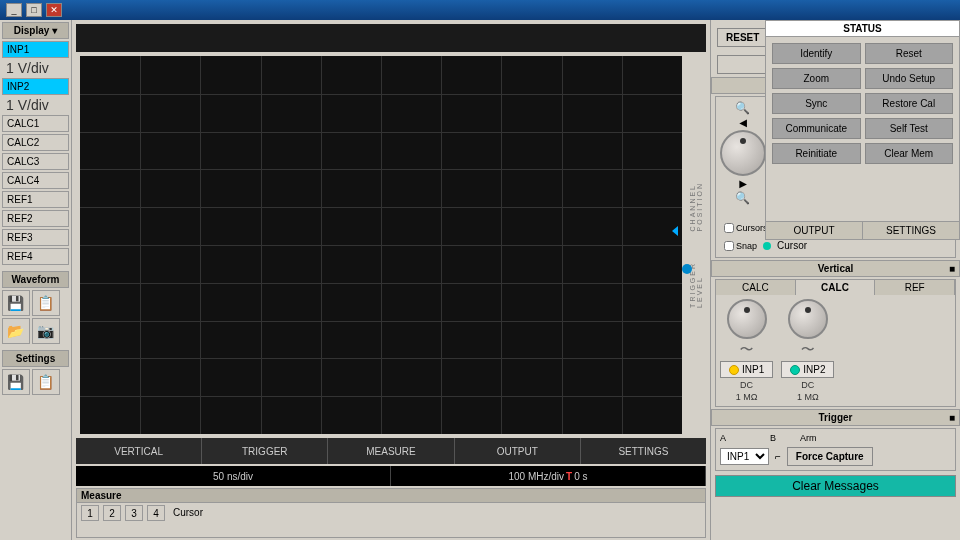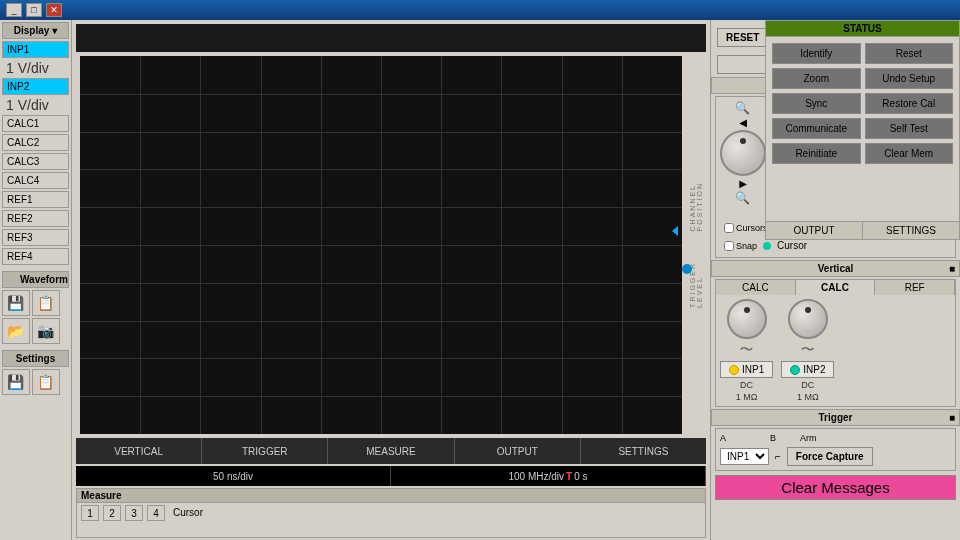--- a/index.html
+++ b/index.html
@@ -67,21 +67,21 @@
     .channel-btn.inactive { background: #d4d0c8; }
 
     .sub-label {
       font-size: 14px;
       color: #333;
       margin-left: 4px;
       margin-bottom: 2px;
       display: block;
     }
 
-    .waveform-section { margin-top: 4px; text-align: right; }
+    .waveform-section { margin-top: 4px; }
     .icon-row { display: flex; gap: 2px; margin-bottom: 2px; }
     .icon-btn {
       width: 28px; height: 26px;
       background: #d4d0c8;
       border: 1px solid #999;
       display: flex; align-items: center; justify-content: center;
       cursor: pointer; font-size: 14px;
     }
 
     .scope-header {
@@ -392,47 +392,47 @@
       font-size: 9px;
     }
 
     .trigger-source {
       display: flex;
       align-items: center;
       gap: 2px;
     }
 
     .clear-msg-btn {
-      background: #ec4899;
+      background: #14b8a6;
       border: 1px solid #888;
       padding: 3px;
       cursor: pointer;
-      font-size: 15px;
+      font-size: 12px;
       text-align: center;
       margin: 2px 4px;
     }
 
     .status-panel-header {
-      background: #4d7c0f;
+      background: #ffffff;
       text-align: center;
       font-weight: bold;
       padding: 2px;
       font-size: 10px;
       border-bottom: 1px solid #999;
     }
 
     .status-grid {
       display: grid;
       grid-template-columns: 1fr 1fr;
       gap: 4px;
       padding: 6px;
     }
 
     .status-action-btn {
-      background: #737373;
+      background: #a3a3a3;
       border: 1px solid #888;
       padding: 4px 8px;
       cursor: pointer;
       font-size: 10px;
       text-align: center;
     }
 
     .scope-wrapper {
       position: relative;
       flex: 1;

